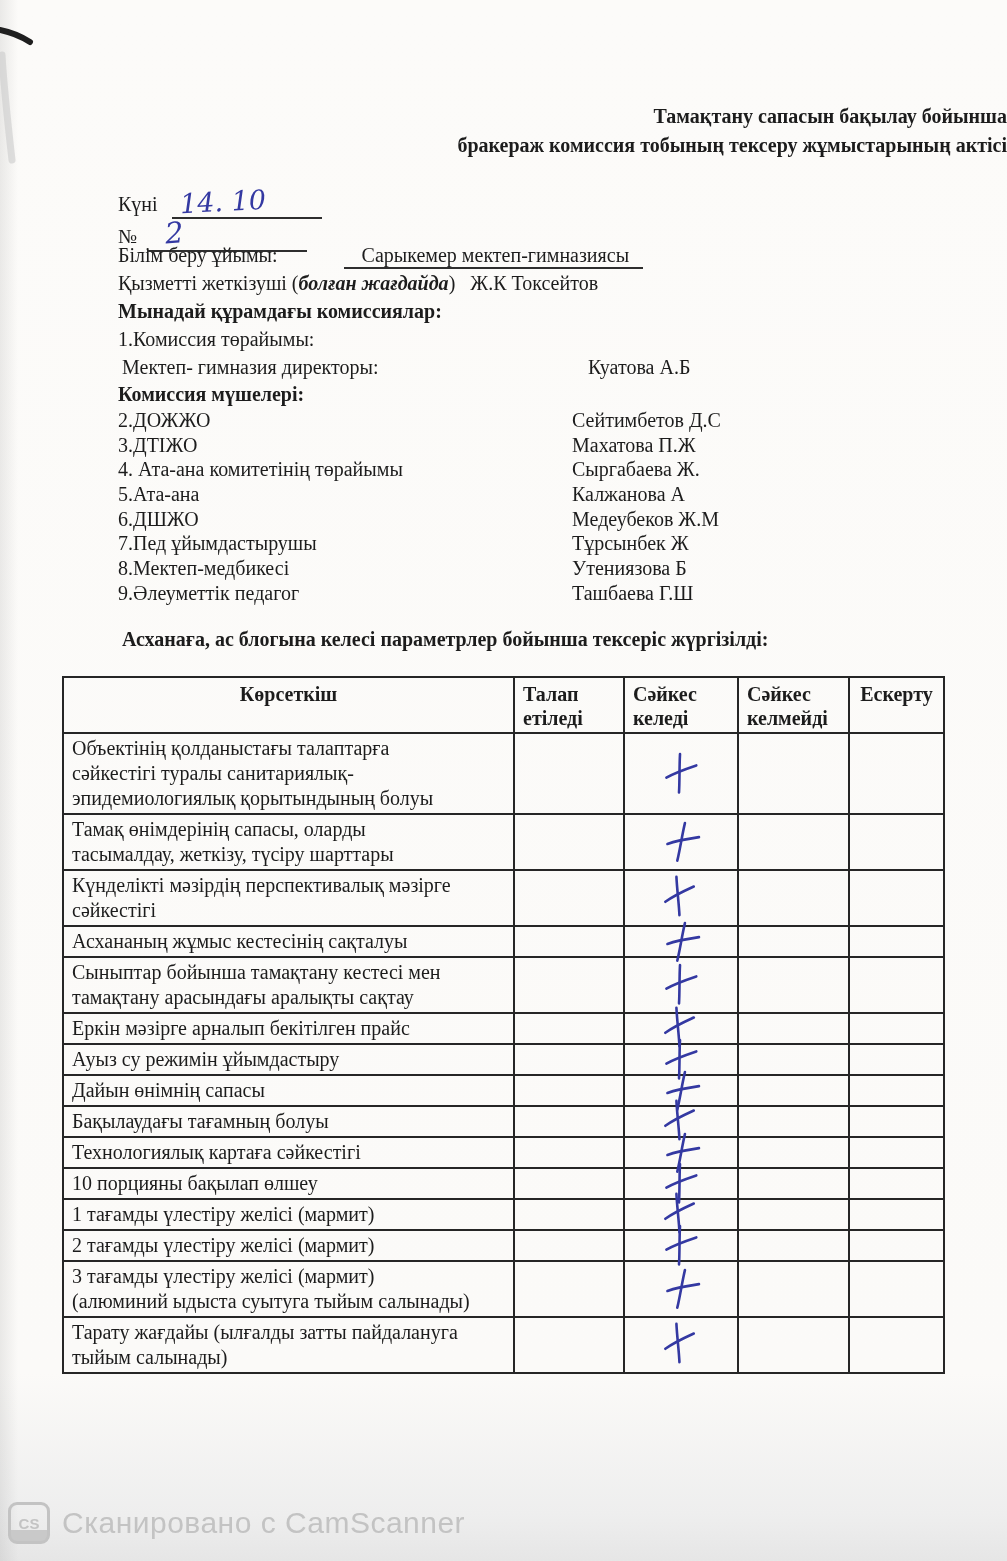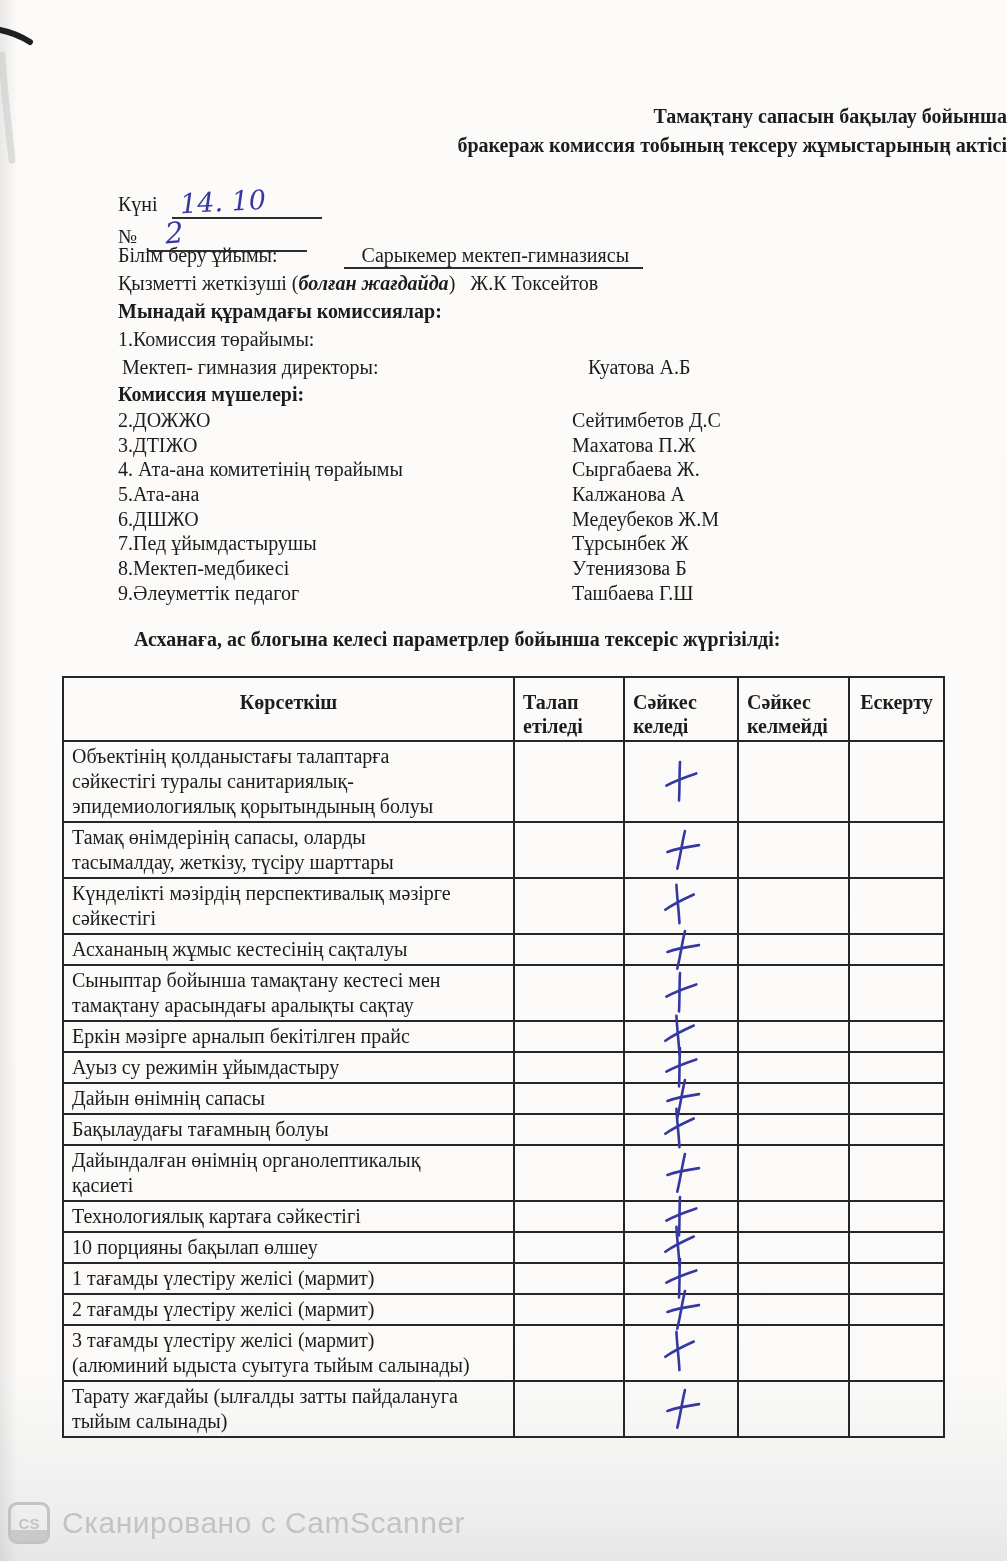--- a/index.html
+++ b/index.html
@@ -39,31 +39,31 @@
     position:absolute;left:62px;top:676px;width:881px;
     border-collapse:collapse;table-layout:fixed;
     font-size:20px;
   }
   table.insp th, table.insp td{
     border:2px solid #262626;
     vertical-align:top;
     padding:2px 8px;
     line-height:25px;
   }
-  table.insp th{font-weight:bold;line-height:24px;padding-top:12px;}
+  table.insp th{font-weight:bold;line-height:24px;padding-top:4px;}
   th.h-indicator{text-align:center;}
   th.h-col{text-align:left;padding-left:10px;font-family:Liberation Serif, serif;}
   th.h-note{text-align:center;}
   td.ind{white-space:pre-line;}
   td.chk{position:relative;}
   td .mark{position:absolute;left:50%;top:50%;transform:translate(-50%,-52%) rotate(-6deg);}
   tr:nth-child(2n) td .mark{transform:translate(-46%,-50%) rotate(4deg);}
   tr:nth-child(3n) td .mark{transform:translate(-54%,-55%) rotate(-12deg);}
 
-  .intro{position:absolute;left:122px;top:628px;font-weight:bold;font-size:20px;margin-left:12px;}
+  .intro{position:absolute;left:122px;top:628px;font-weight:bold;font-size:20px;}
 
   .watermark{position:absolute;left:8px;top:1497px;height:52px;display:flex;align-items:center;
     font-family:"Liberation Sans", sans-serif;color:#c3c3c3;}
   .cs-badge{width:36px;height:36px;border:3px solid #c3c3c3;border-radius:9px;
     display:flex;align-items:center;justify-content:center;
     font-weight:bold;font-size:15px;color:#c3c3c3;margin-right:12px;
     background:linear-gradient(180deg, rgba(255,255,255,0) 70%, #c9c9c9 70%);}
   .wm-text{font-size:30px;letter-spacing:.5px;}
 </style>
 </head>
@@ -271,33 +271,20 @@
           <td class="chk">
             <svg class="mark" width="40" height="46" viewBox="0 0 40 46">
               <path d="M21,4 C19,16 18,30 16,42" stroke="#3439a2" stroke-width="2.6" fill="none" stroke-linecap="round"></path>
               <path d="M5,26 C14,22 27,19 36,17" stroke="#3439a2" stroke-width="2.6" fill="none" stroke-linecap="round"></path>
             </svg>
           </td>
           <td class="chk"></td>
           <td class="chk"></td>
         </tr>
         <tr>
-          <td class="ind">Дайындалған өнімнің органолептикалық
-қасиеті</td>
-          <td class="chk"></td>
-          <td class="chk">
-            <svg class="mark" width="40" height="46" viewBox="0 0 40 46">
-              <path d="M21,4 C19,16 18,30 16,42" stroke="#3439a2" stroke-width="2.6" fill="none" stroke-linecap="round"></path>
-              <path d="M5,26 C14,22 27,19 36,17" stroke="#3439a2" stroke-width="2.6" fill="none" stroke-linecap="round"></path>
-            </svg>
-          </td>
-          <td class="chk"></td>
-          <td class="chk"></td>
-        </tr>
-        <tr>
           <td class="ind">Технологиялық картаға сәйкестігі</td>
           <td class="chk"></td>
           <td class="chk">
             <svg class="mark" width="40" height="46" viewBox="0 0 40 46">
               <path d="M21,4 C19,16 18,30 16,42" stroke="#3439a2" stroke-width="2.6" fill="none" stroke-linecap="round"></path>
               <path d="M5,26 C14,22 27,19 36,17" stroke="#3439a2" stroke-width="2.6" fill="none" stroke-linecap="round"></path>
             </svg>
           </td>
           <td class="chk"></td>
           <td class="chk"></td>

